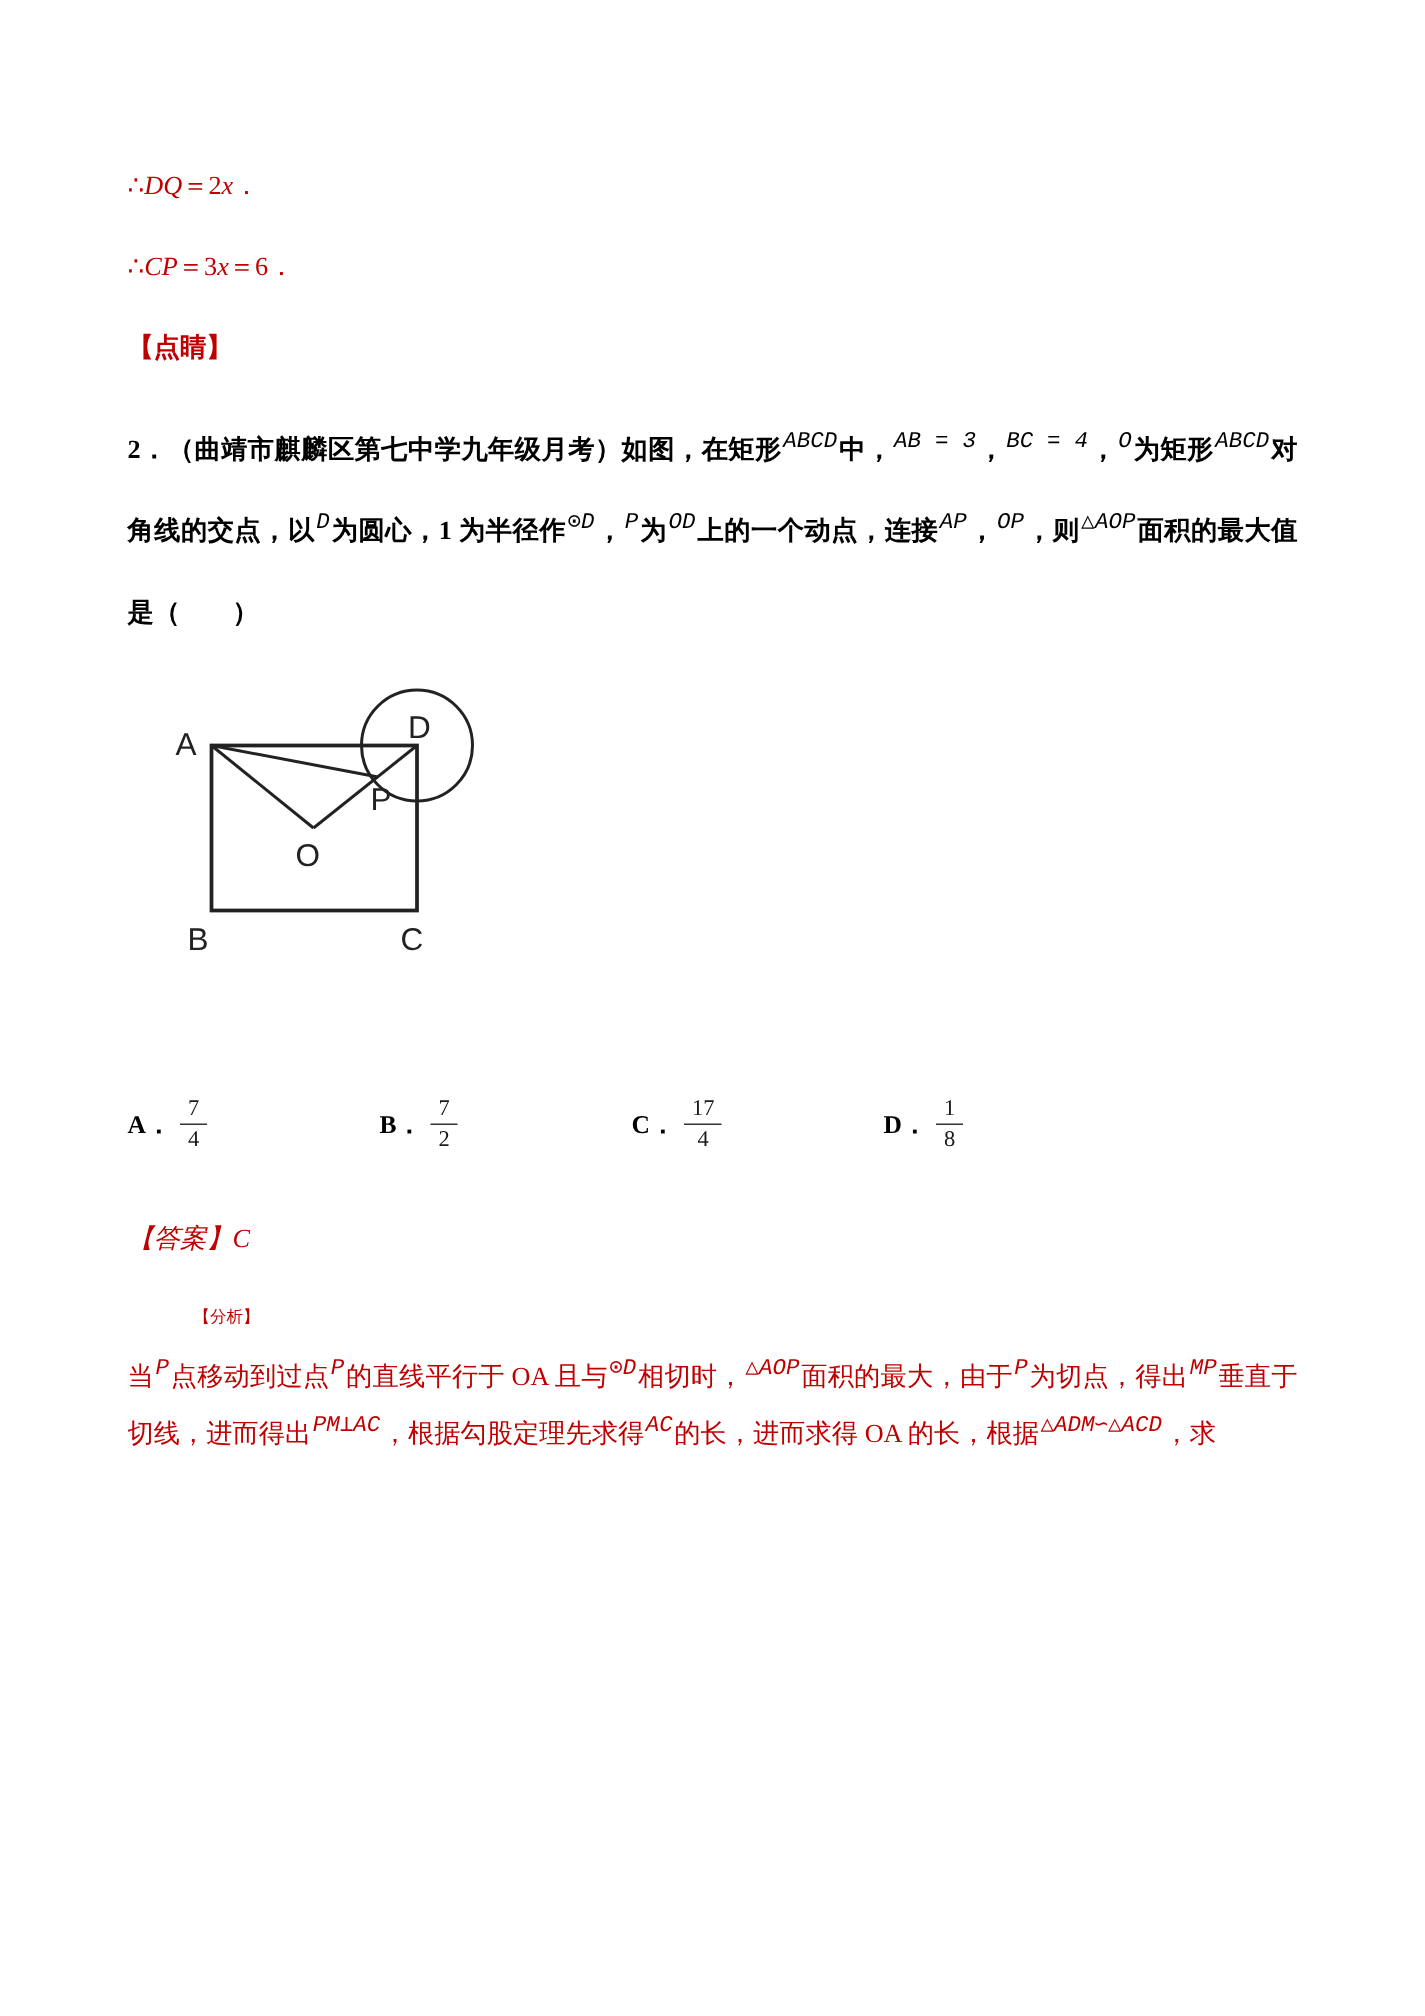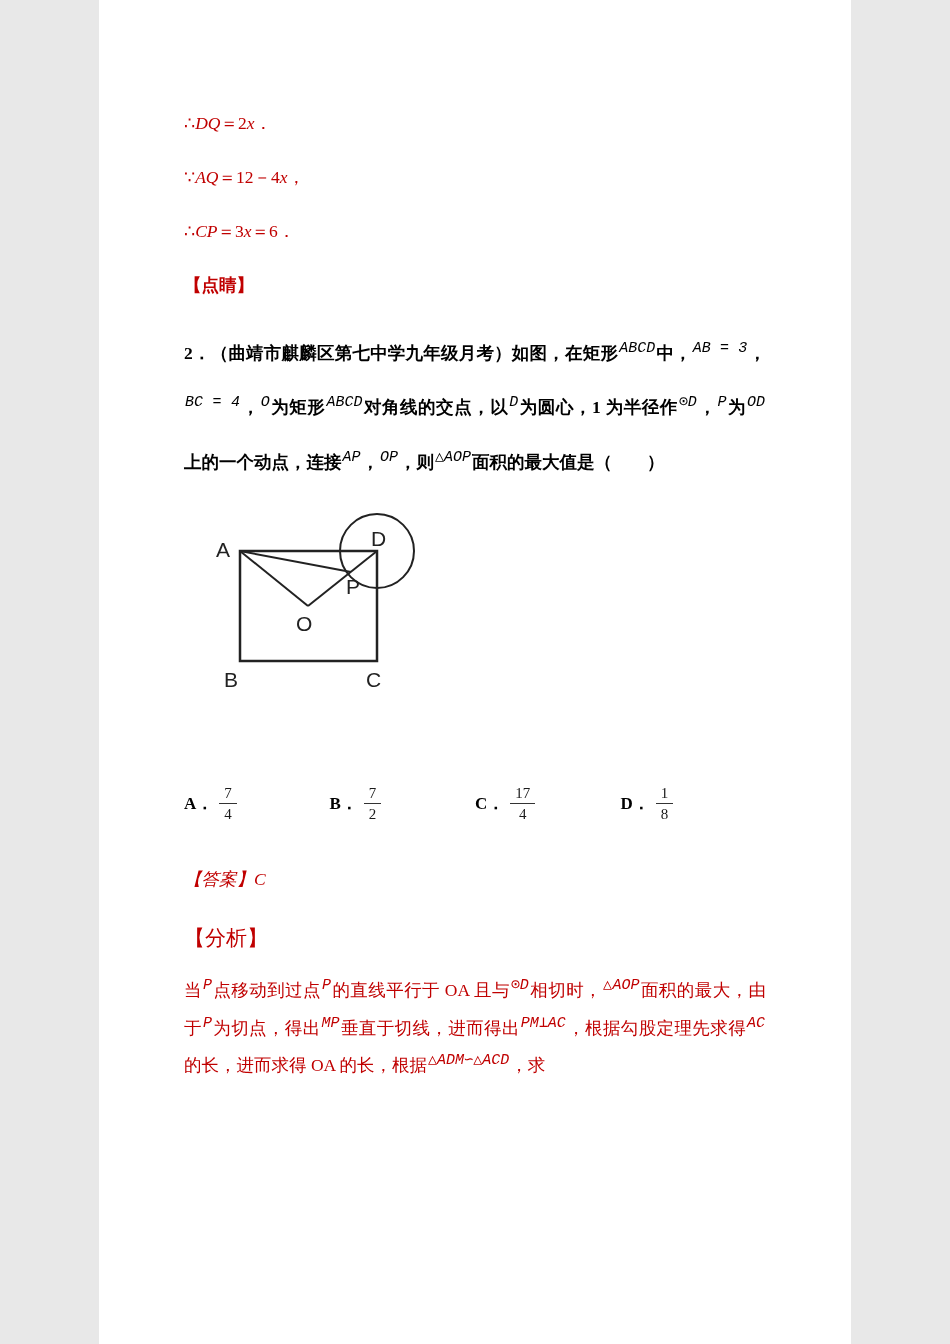--- a/index.html
+++ b/index.html
@@ -1,18 +1,18 @@
 <!DOCTYPE html>
 <html><head>
 <meta charset="utf-8">
 <style>
   html,body { margin:0; padding:0; background:#e8e8e8; }
   .page {
     position:relative;
-    width:752px; height:1344px;
+    width:950px; height:1344px;
     margin:0 auto;
     background:#ffffff;
     box-sizing:border-box;
     padding:113px 85px 0 85px;
     font-family:"Liberation Serif","DejaVu Serif",serif;
     color:#1a1a1a;
     overflow:hidden;
   }
   .red { color:#c00000; }
   .sol-line {
@@ -69,37 +69,36 @@
     display:inline-block;
     text-align:center;
     font-size:15px;
     line-height:1.2;
     font-family:"Liberation Serif","DejaVu Serif",serif;
     vertical-align:middle;
   }
   .frac .num { display:block; padding:0 5px 1px 5px; border-bottom:1.4px solid #333; }
   .frac .den { display:block; padding-top:1px; }
   .answer-line { font-size:17.5px; margin-top:46px; line-height:1.2;font-style:italic; }
-  .analysis-label { font-size:21px; margin-top:36px; line-height:1.2; }
+  .analysis-label { font-size:11px; margin-top:36px; line-height:1.2;margin-left:44px; }
   .analysis-text {
     font-size:17.5px;
     line-height:2.15;
     text-align:justify;
     margin-top:14px;
     white-space:pre-wrap;
   }
 </style>
 </head>
 <body>
 
 <div class="page">
 
   <div>
     <p class="sol-line red"><span class="seg-p">∴</span><span class="seg-i">DQ</span><span class="seg-p">＝2</span><span class="seg-i">x</span><span class="seg-p">．</span></p>
-    <p class="sol-line red"><span class="seg-p">∵</span><span class="seg-i">AQ</span><span class="seg-p">＝12－4</span><span class="seg-i">x</span><span class="seg-p">，</span></p>
     <p class="sol-line red"><span class="seg-p">∴</span><span class="seg-i">CP</span><span class="seg-p">＝3</span><span class="seg-i">x</span><span class="seg-p">＝6．</span></p>
     <p class="tip-label red">【点睛】</p>
   </div>
 
   <div>
     <p class="q2-text"><span class="seg-p">2．（曲靖市麒麟区第七中学九年级月考）如图，在矩形</span><span class="seg-r">ABCD</span><span class="seg-p">中，</span><span class="seg-r">AB = 3</span><span class="seg-p">，</span><span class="seg-r">BC = 4</span><span class="seg-p">，</span><span class="seg-r">O</span><span class="seg-p">为矩形</span><span class="seg-r">ABCD</span><span class="seg-p">对角线的交点，以</span><span class="seg-r">D</span><span class="seg-p">为圆心，1 为半径作</span><span class="seg-r">⊙D</span><span class="seg-p">，</span><span class="seg-r">P</span><span class="seg-p">为</span><span class="seg-r">OD</span><span class="seg-p">上的一个动点，连接</span><span class="seg-r">AP</span><span class="seg-p">，</span><span class="seg-r">OP</span><span class="seg-p">，则</span><span class="seg-r">△AOP</span><span class="seg-p">面积的最大值是（　　）</span></p>
 
     <div class="figure-wrap">
       <svg width="260" height="205" viewBox="0 0 260 205">
 

